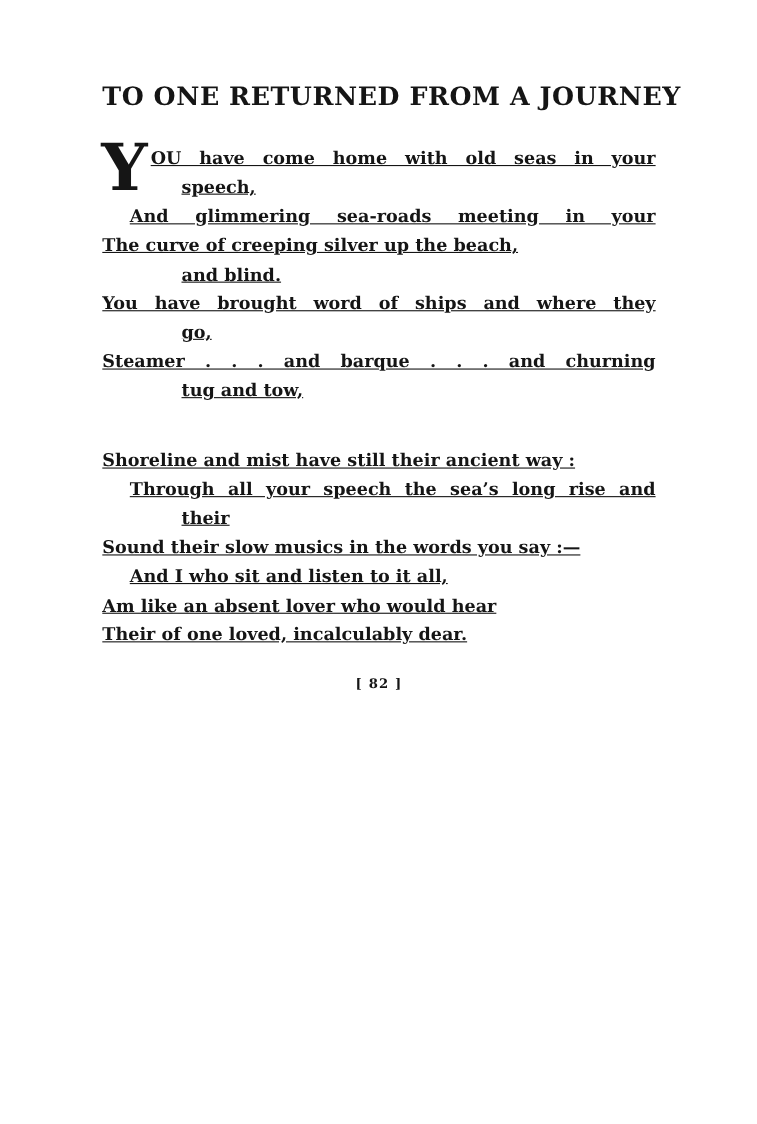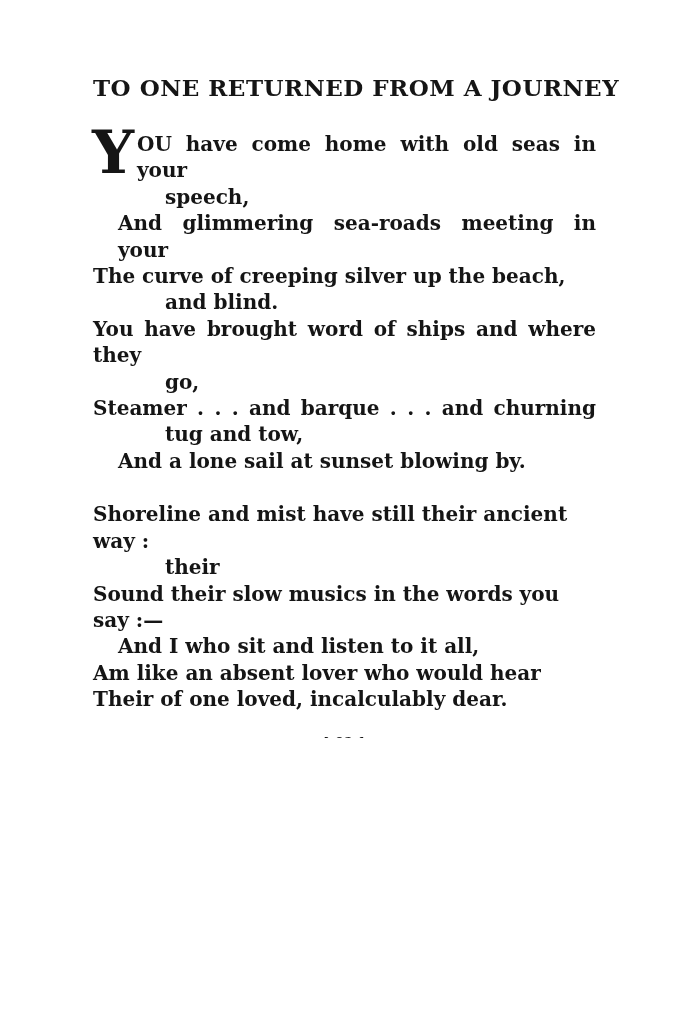--- a/index.html
+++ b/index.html
@@ -29,26 +29,27 @@
     letter-spacing: 0.5px;
     text-align: justify;
     text-align-last: justify;
     white-space: nowrap;
     margin: 0 0 29px 0;
   }
   .stanza {
     position: relative;
   }
   .stanza2 {
-    margin-top: 27px;
+    margin-top: 37px;
   }
   .line {
-    font-size: 20px;
+    font-size: 16px;
     line-height: 26.4px;
     white-space: normal;
+    text-decoration: underline;
   }
   .just {
     text-align: justify;
     text-align-last: justify;
   }
   .i1 { padding-left: 25px; }
   .i2 { padding-left: 72px; }
   .drop-line { padding-left: 44px; }
   .drop-cap {
     position: absolute;
@@ -77,25 +78,25 @@
       <span class="drop-cap">Y</span>
       <div class="line just drop-line">OU have come home with old seas in your</div>
       <div class="line i2">speech,</div>
       <div class="line i1 just">And glimmering sea-roads meeting in your</div>
       <div class="line">The curve of creeping silver up the beach,</div>
       <div class="line i2">and blind.</div>
       <div class="line just">You have brought word of ships and where they</div>
       <div class="line i2">go,</div>
       <div class="line just">Steamer . . . and barque . . . and churning</div>
       <div class="line i2">tug and tow,</div>
-      <div class="line i1">And a lone sail at sunset blowing by.</div>
     </div>
 
     <div class="stanza stanza2">
       <div class="line">Shoreline and mist have still their ancient way :</div>
+      <div class="line i1 just">Through all your speech the sea’s long rise and</div>
       <div class="line i2">their</div>
       <div class="line">Sound their slow musics in the words you say :—</div>
       <div class="line i1">And I who sit and listen to it all,</div>
       <div class="line">Am like an absent lover who would hear</div>
       <div class="line">Their of one loved, incalculably dear.</div>
     </div>
 
     <div class="page-number">[ 82 ]</div>
 
   </div>

